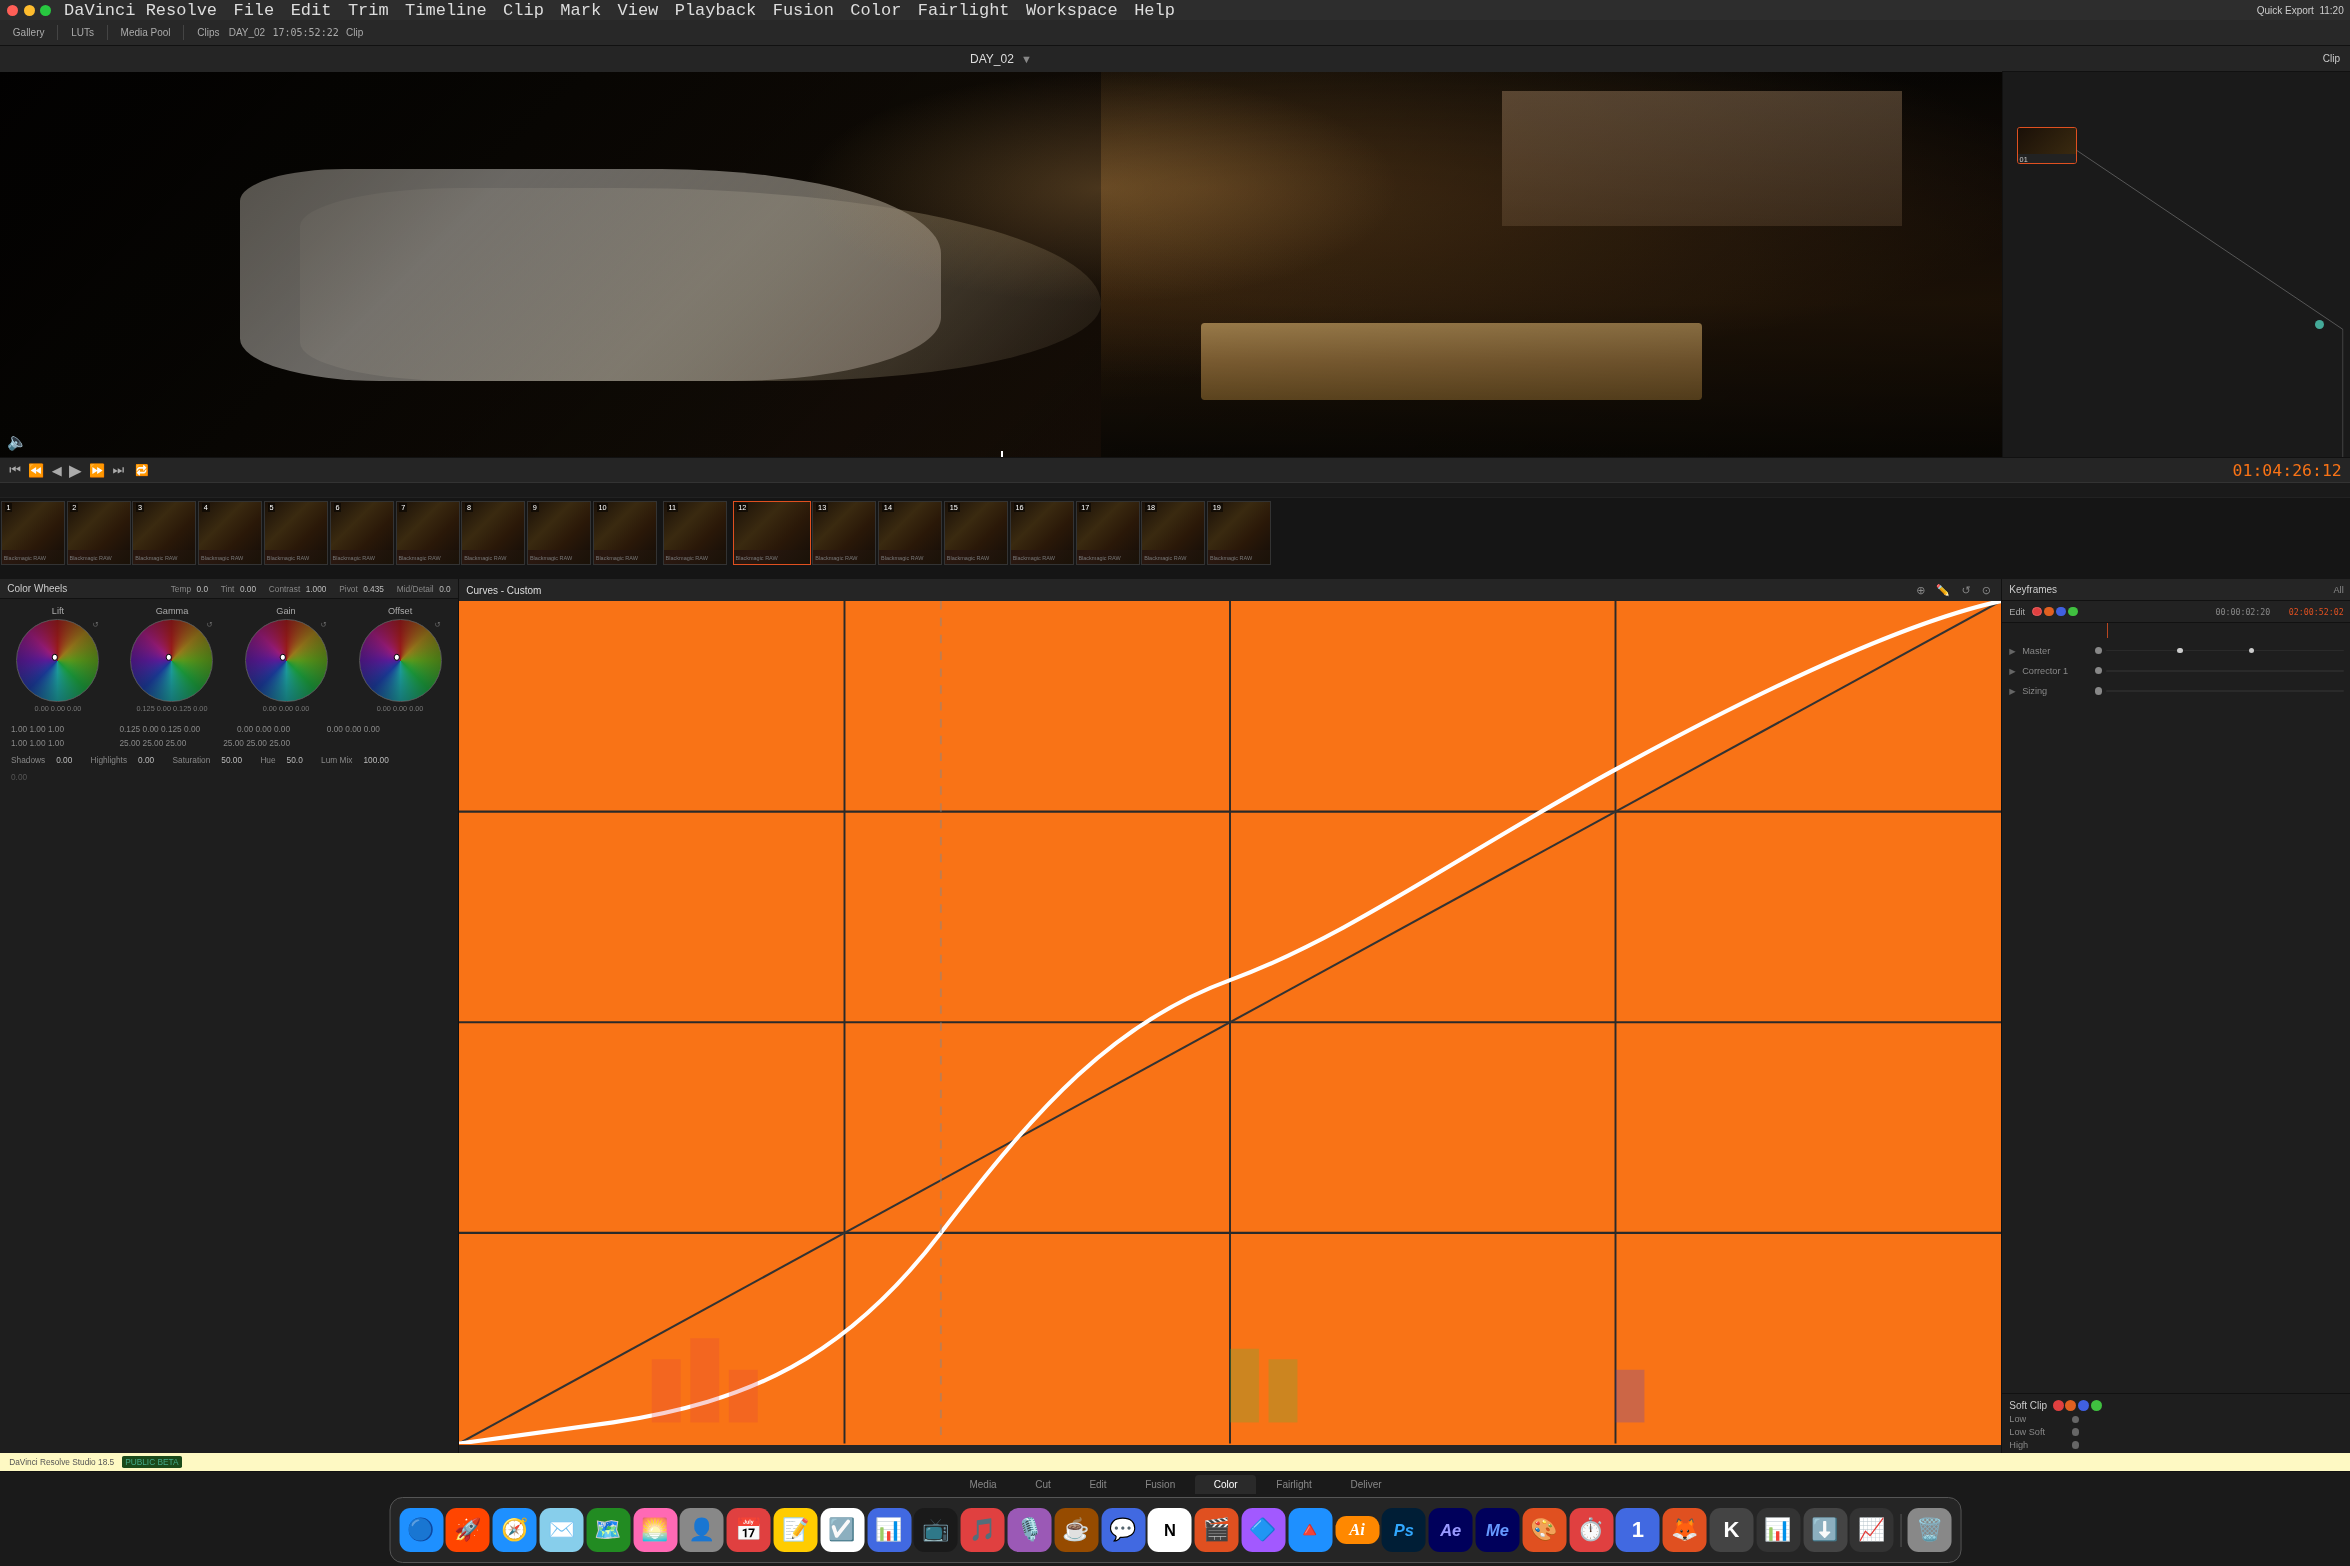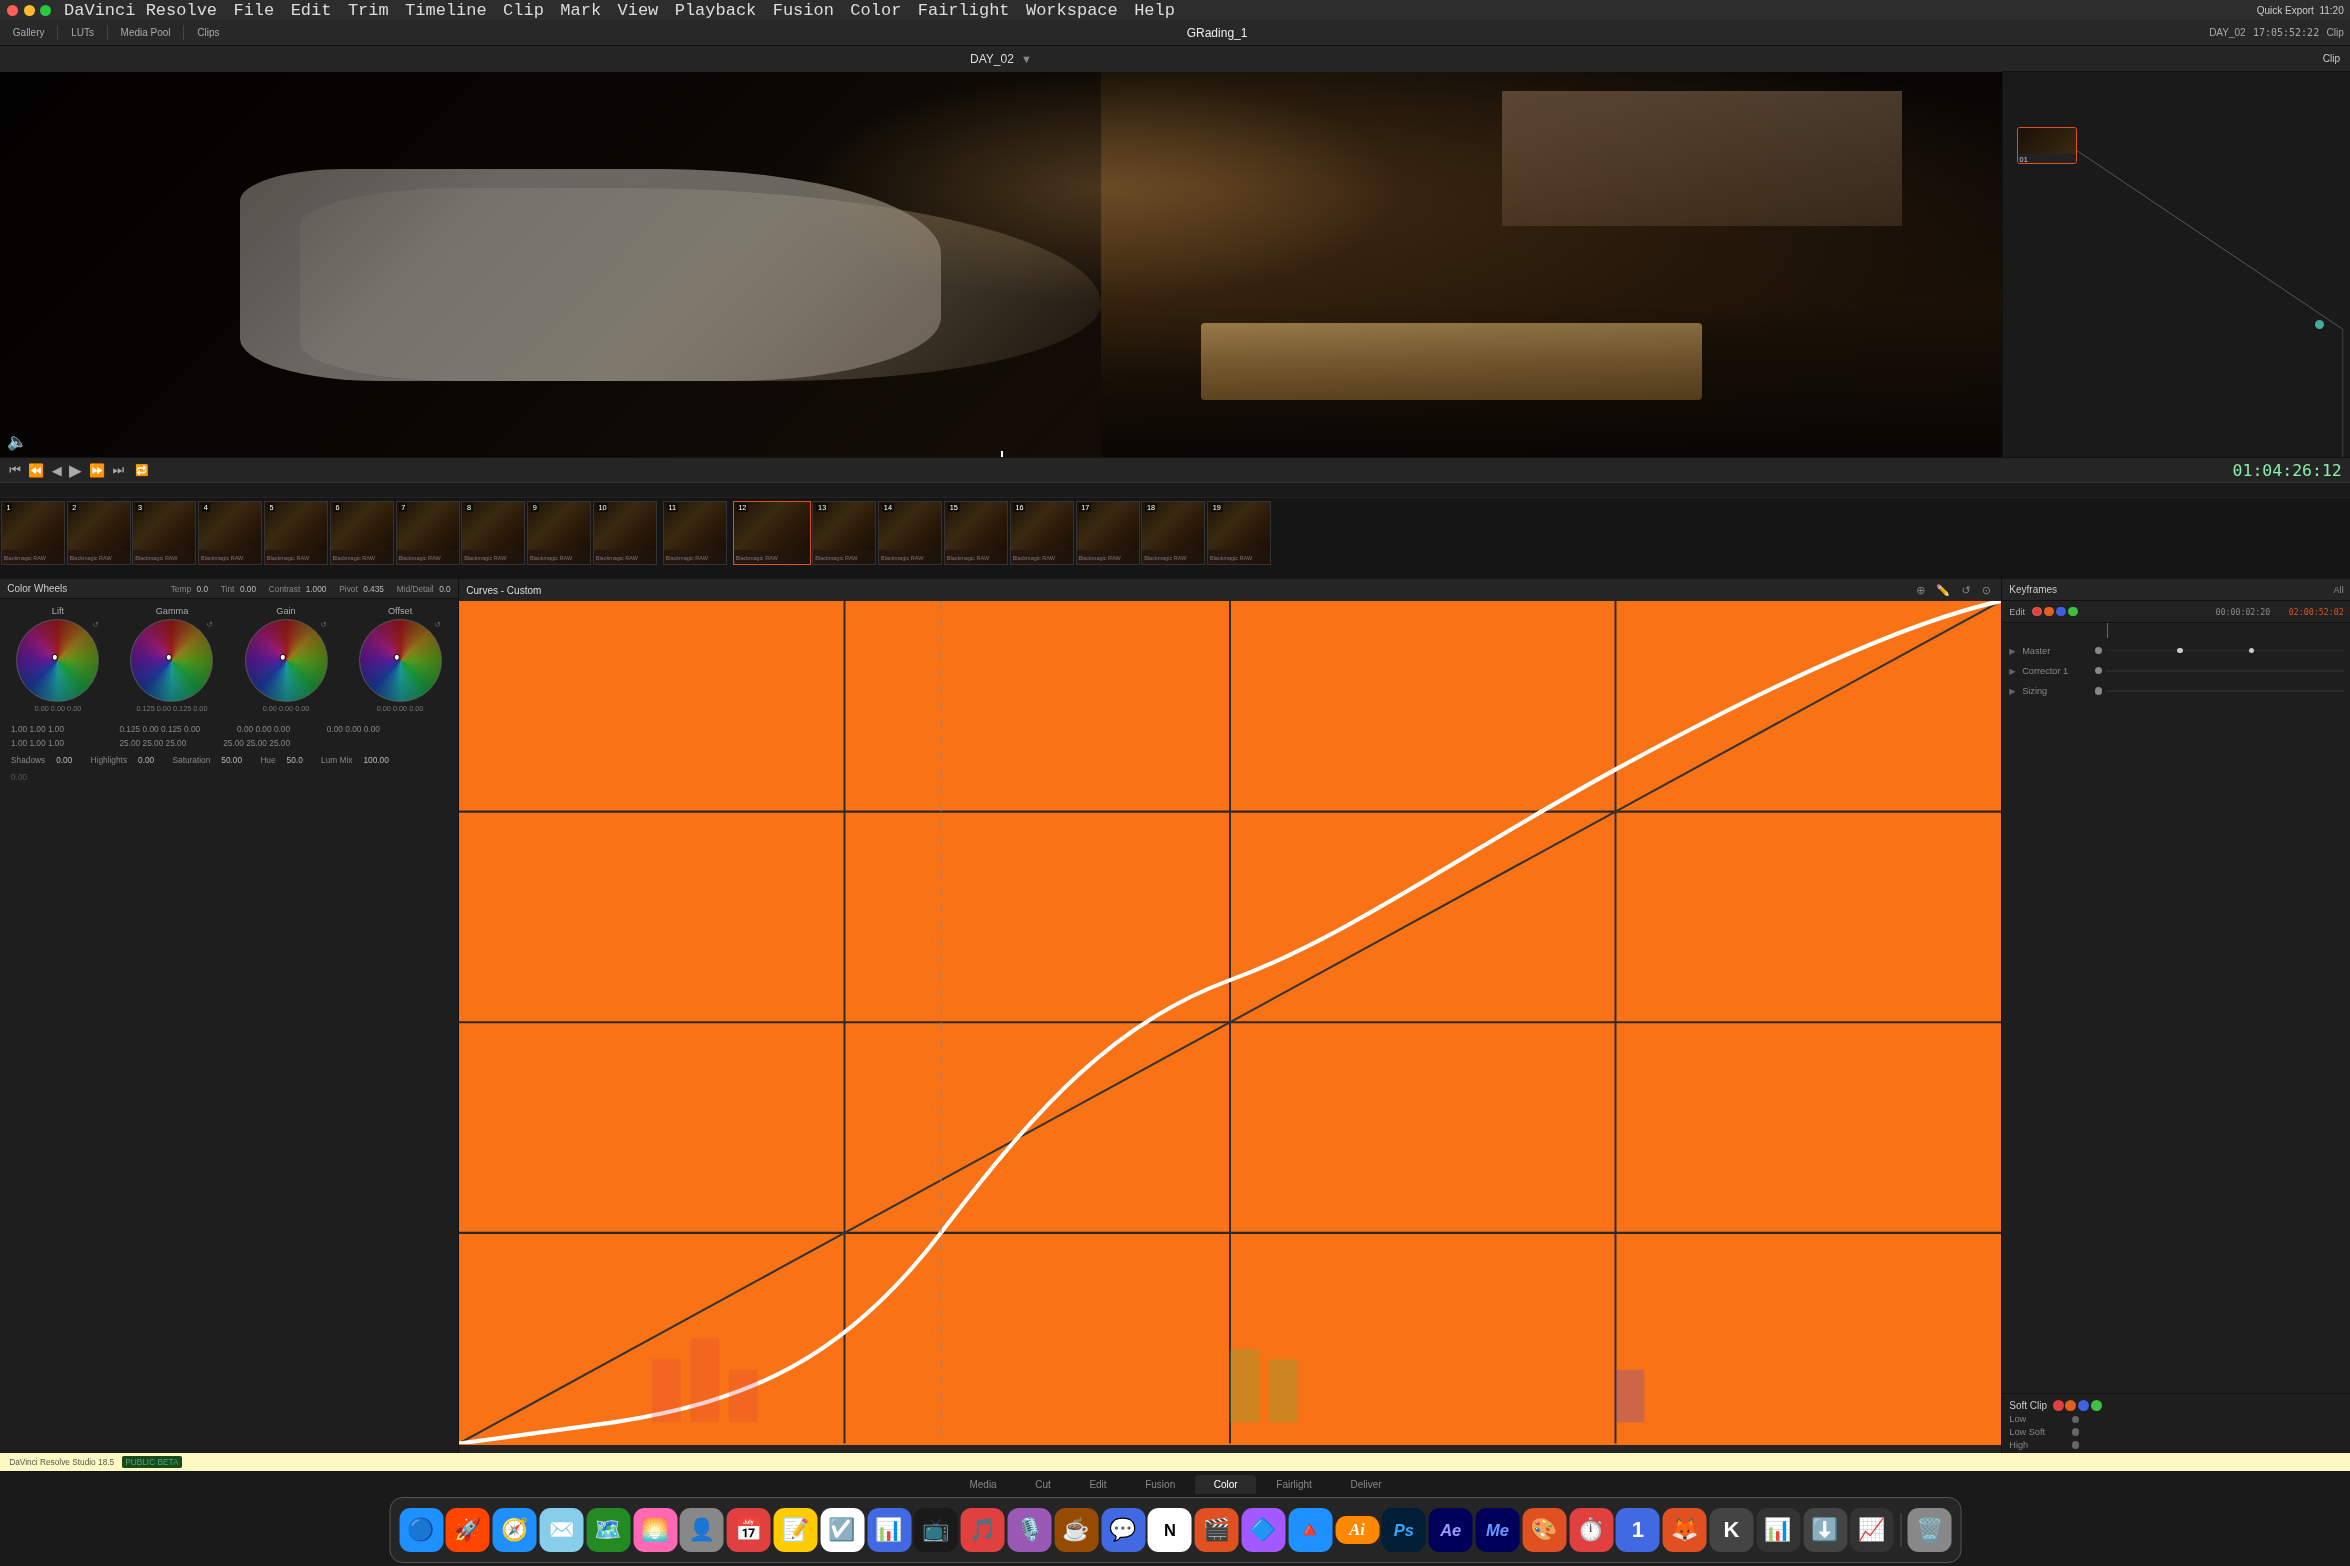--- a/index.html
+++ b/index.html
@@ -297,23 +297,20 @@
 </div>
 
 <div id="toolbar">
   <div class="toolbar-item">Gallery</div>
   <div class="toolbar-divider"></div>
   <div class="toolbar-item">LUTs</div>
   <div class="toolbar-divider"></div>
   <div class="toolbar-item">Media Pool</div>
   <div class="toolbar-divider"></div>
   <div class="toolbar-item">Clips</div>
-  <div class="toolbar-center">
-    <span>GRading_1</span>
-  </div>
   <div class="toolbar-right">
     <span>DAY_02</span>
     <span style="font-family:monospace;">17:05:52:22</span>
     <span>Clip</span>
   </div>
 </div>
 
 <div id="viewer-top-bar">
   <span style="color:#ddd;font-size:12px;cursor:pointer;">DAY_02</span>
   <span style="color:#888;cursor:pointer;">▼</span>
@@ -360,21 +357,21 @@
 
 <div style="position:absolute;top:457px;left:0;right:0;height:26px;background:#252525;display:flex;align-items:center;padding:0 9.2px;gap:7.3px;border-top:0.9px solid #111;border-bottom:0.9px solid #333;">
   <span style="color:#aaa;cursor:pointer;font-size:13px;">⏮</span>
   <span style="color:#aaa;cursor:pointer;font-size:13px;">⏪</span>
   <span style="color:#aaa;cursor:pointer;font-size:13px;">◀</span>
   <span style="color:#aaa;cursor:pointer;font-size:16.5px;">▶</span>
   <span style="color:#aaa;cursor:pointer;font-size:13px;">⏩</span>
   <span style="color:#aaa;cursor:pointer;font-size:13px;">⏭</span>
   <span style="color:#aaa;cursor:pointer;font-size:11px;margin-left:3.7px;">🔁</span>
   <div style="flex:1;"></div>
-  <span style="font-family:monospace;font-size:16.5px;color:#86efac;">01:04:26:12</span>
+  <span style="font-family:monospace;font-size:16.5px;color:#f97316;">01:04:26:12</span>
 </div>
 
 <div style="position:absolute;top:483px;left:0;right:0;height:14.7px;background:#1a1a1a;overflow:hidden;border-bottom:0.9px solid #222;">
   <div style="display:flex;align-items:center;height:100%;padding:0 3.7px;gap:0;" id="ruler-labels">
     
   </div>
 </div>
 
 <div style="position:absolute;top:498px;left:0;right:0;height:69px;background:#151515;overflow:hidden;display:flex;align-items:center;" id="clip-strip">
 <div style="min-width: 64px; height: 64px; background: linear-gradient(135deg, rgb(26, 16, 8), rgb(42, 24, 16), rgb(26, 18, 8)); border: 0.9px solid rgb(51, 51, 51); margin: 0px 0.9px; position: relative; cursor: pointer; flex-shrink: 0; overflow: hidden;">

